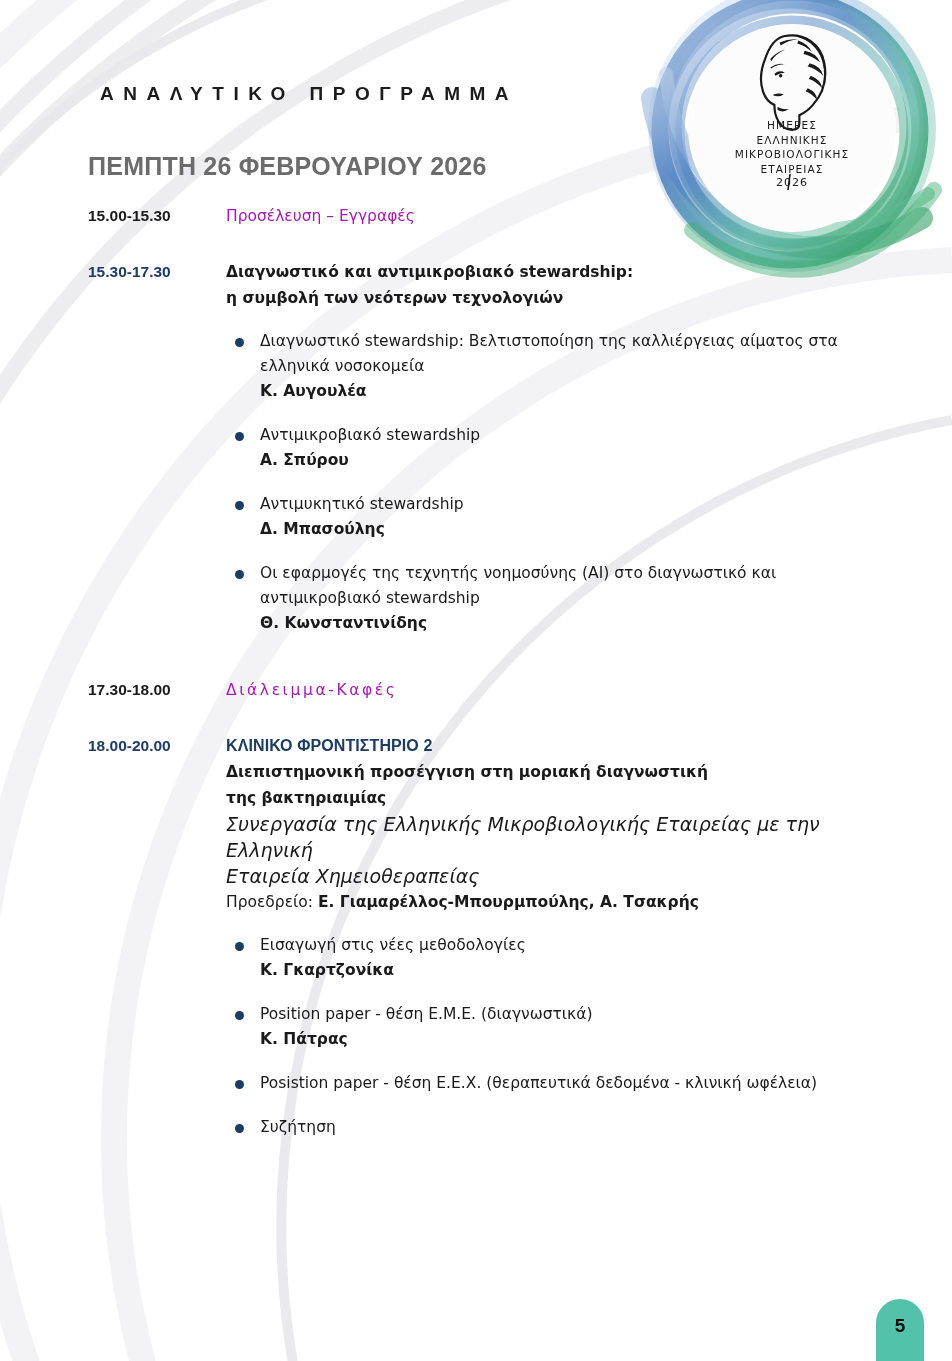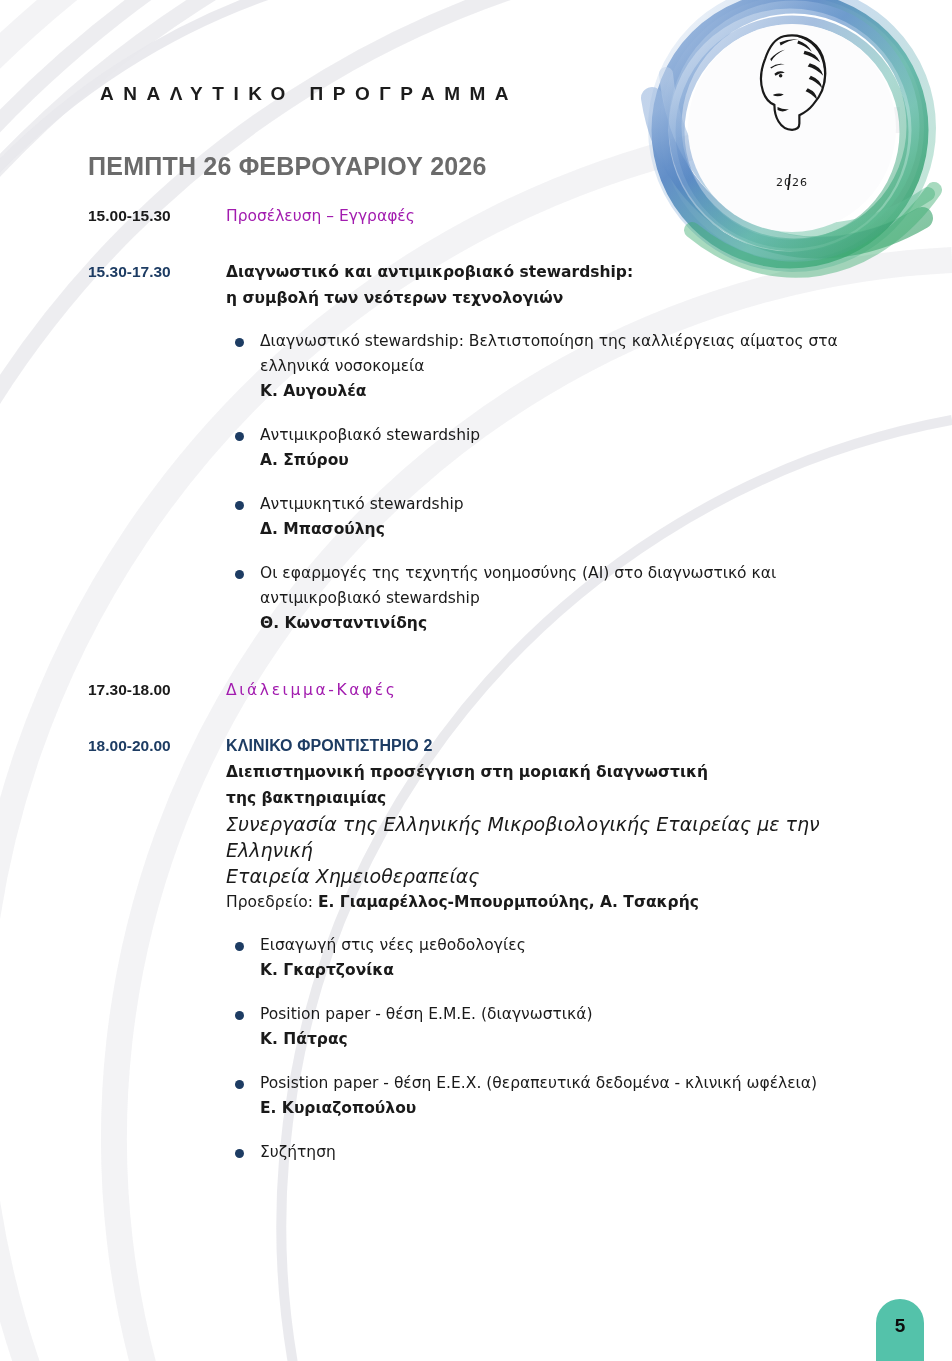--- a/index.html
+++ b/index.html
@@ -252,20 +252,26 @@
 
         <path d="M -19 -14 q 7 -5 14 -3 q -7 0 -13 4 Z"></path>
 
         <path d="M -16 12 q 6 -2 10 0 q -5 3 -10 1 Z"></path>
 
         <path d="M -12 24 q 6 3 11 2 q -5 4 -11 1 Z"></path>
       </g>
       <path d="M 168 196 l -2 16" stroke="#1a1a1a" stroke-width="1.6" fill="none"></path>
     </svg>
 
+    <div id="logo-lines">
+      <div class="logo-text" style="position:static;">ΗΜΕΡΕΣ</div>
+      <div class="logo-text" style="position:static;">ΕΛΛΗΝΙΚΗΣ</div>
+      <div class="logo-text" style="position:static;">ΜΙΚΡΟΒΙΟΛΟΓΙΚΗΣ</div>
+      <div class="logo-text" style="position:static;">ΕΤΑΙΡΕΙΑΣ</div>
+    </div>
     <div id="logo-year">2026</div>
   </div>
 
   <div id="content">
 
     <div id="title-analytiko">ΑΝΑΛΥΤΙΚΟ ΠΡΟΓΡΑΜΜΑ</div>
 
     <div id="title-date">ΠΕΜΠΤΗ 26 ΦΕΒΡΟΥΑΡΙΟΥ 2026</div>
 
     <div class="rows">
@@ -338,21 +344,20 @@
               <div class="bullet-speaker">Κ. Γκαρτζονίκα</div>
             </div>
             <div class="bullet-item">
               <span class="bullet-dot"></span>
               <div class="bullet-text">Position paper - θέση Ε.Μ.Ε. (διαγνωστικά)</div>
               <div class="bullet-speaker">Κ. Πάτρας</div>
             </div>
             <div class="bullet-item">
               <span class="bullet-dot"></span>
               <div class="bullet-text">Posistion paper - θέση Ε.Ε.Χ. (θεραπευτικά δεδομένα - κλινική ωφέλεια)</div>
-              <div class="bullet-speaker">Ε. Κυριαζοπούλου</div>
             </div>
             <div class="bullet-item">
               <span class="bullet-dot"></span>
               <div class="bullet-text">Συζήτηση</div>
             </div>
           </div>
         </div>
       </div>
 
     </div>

